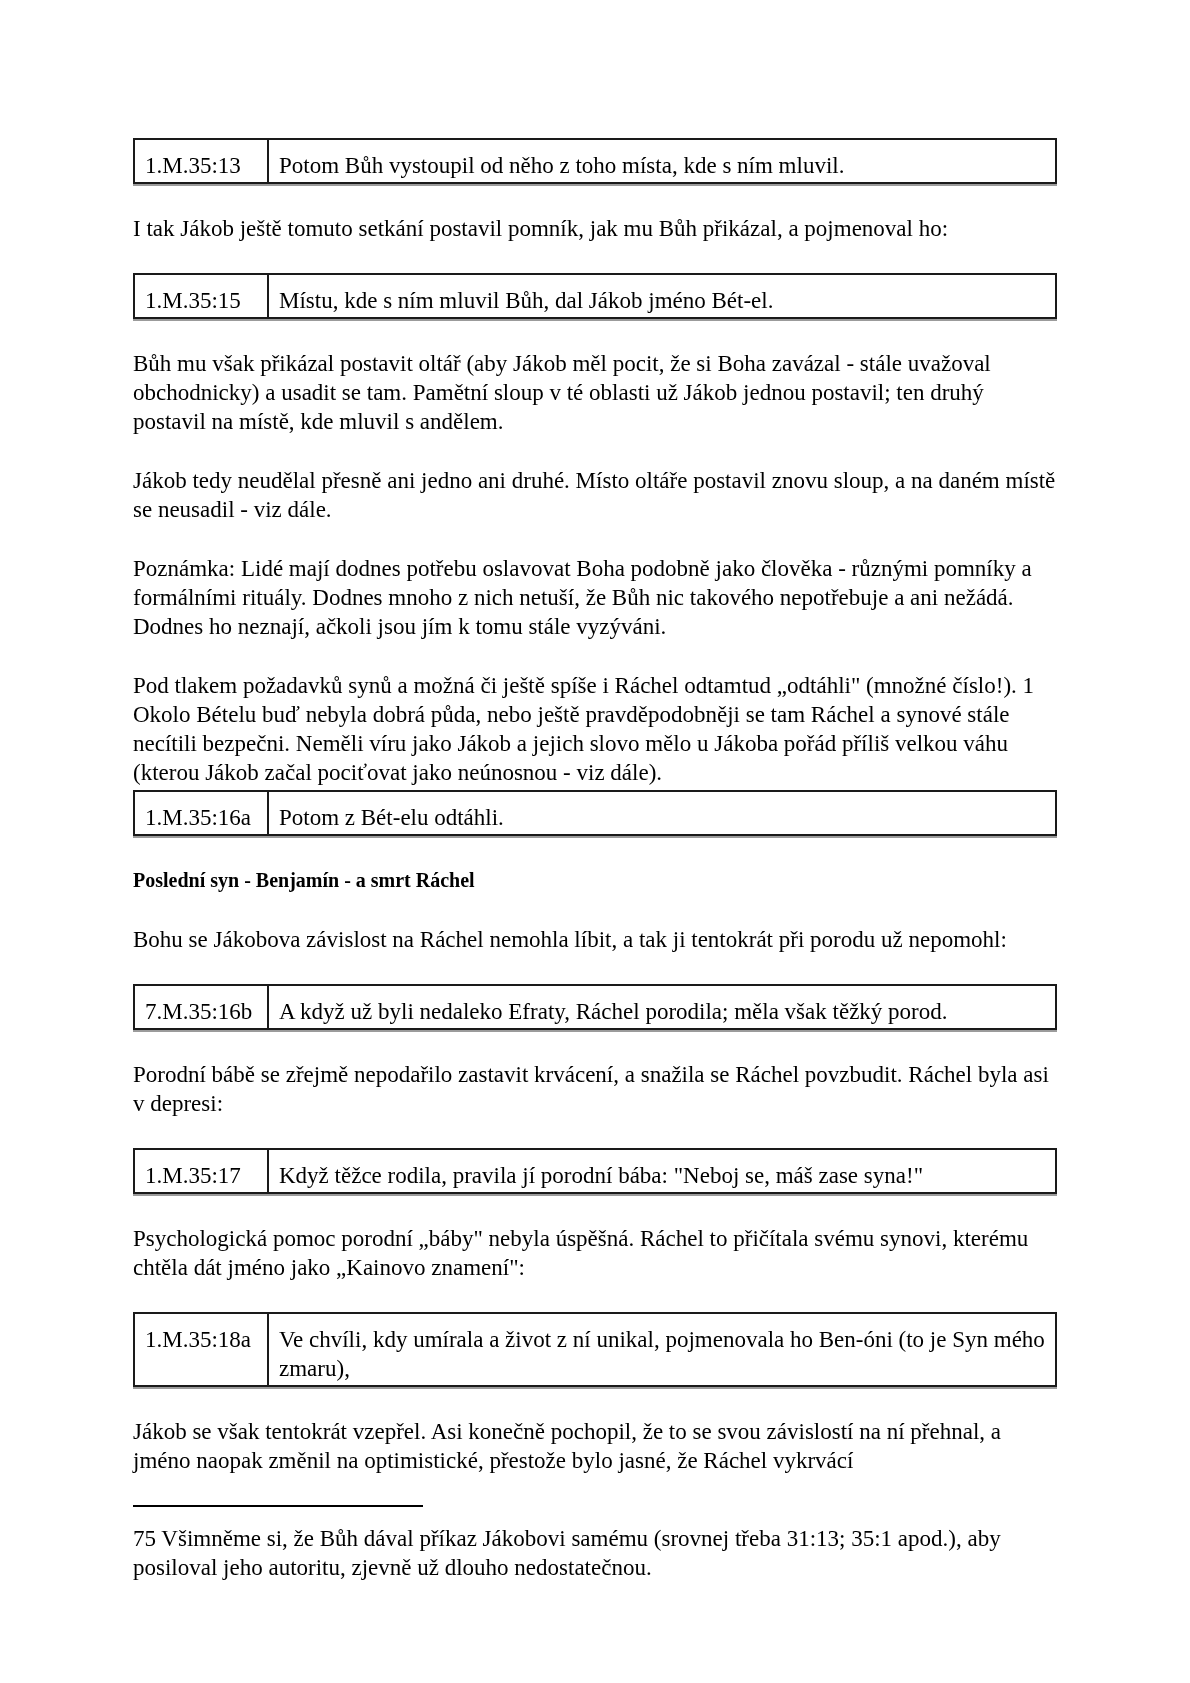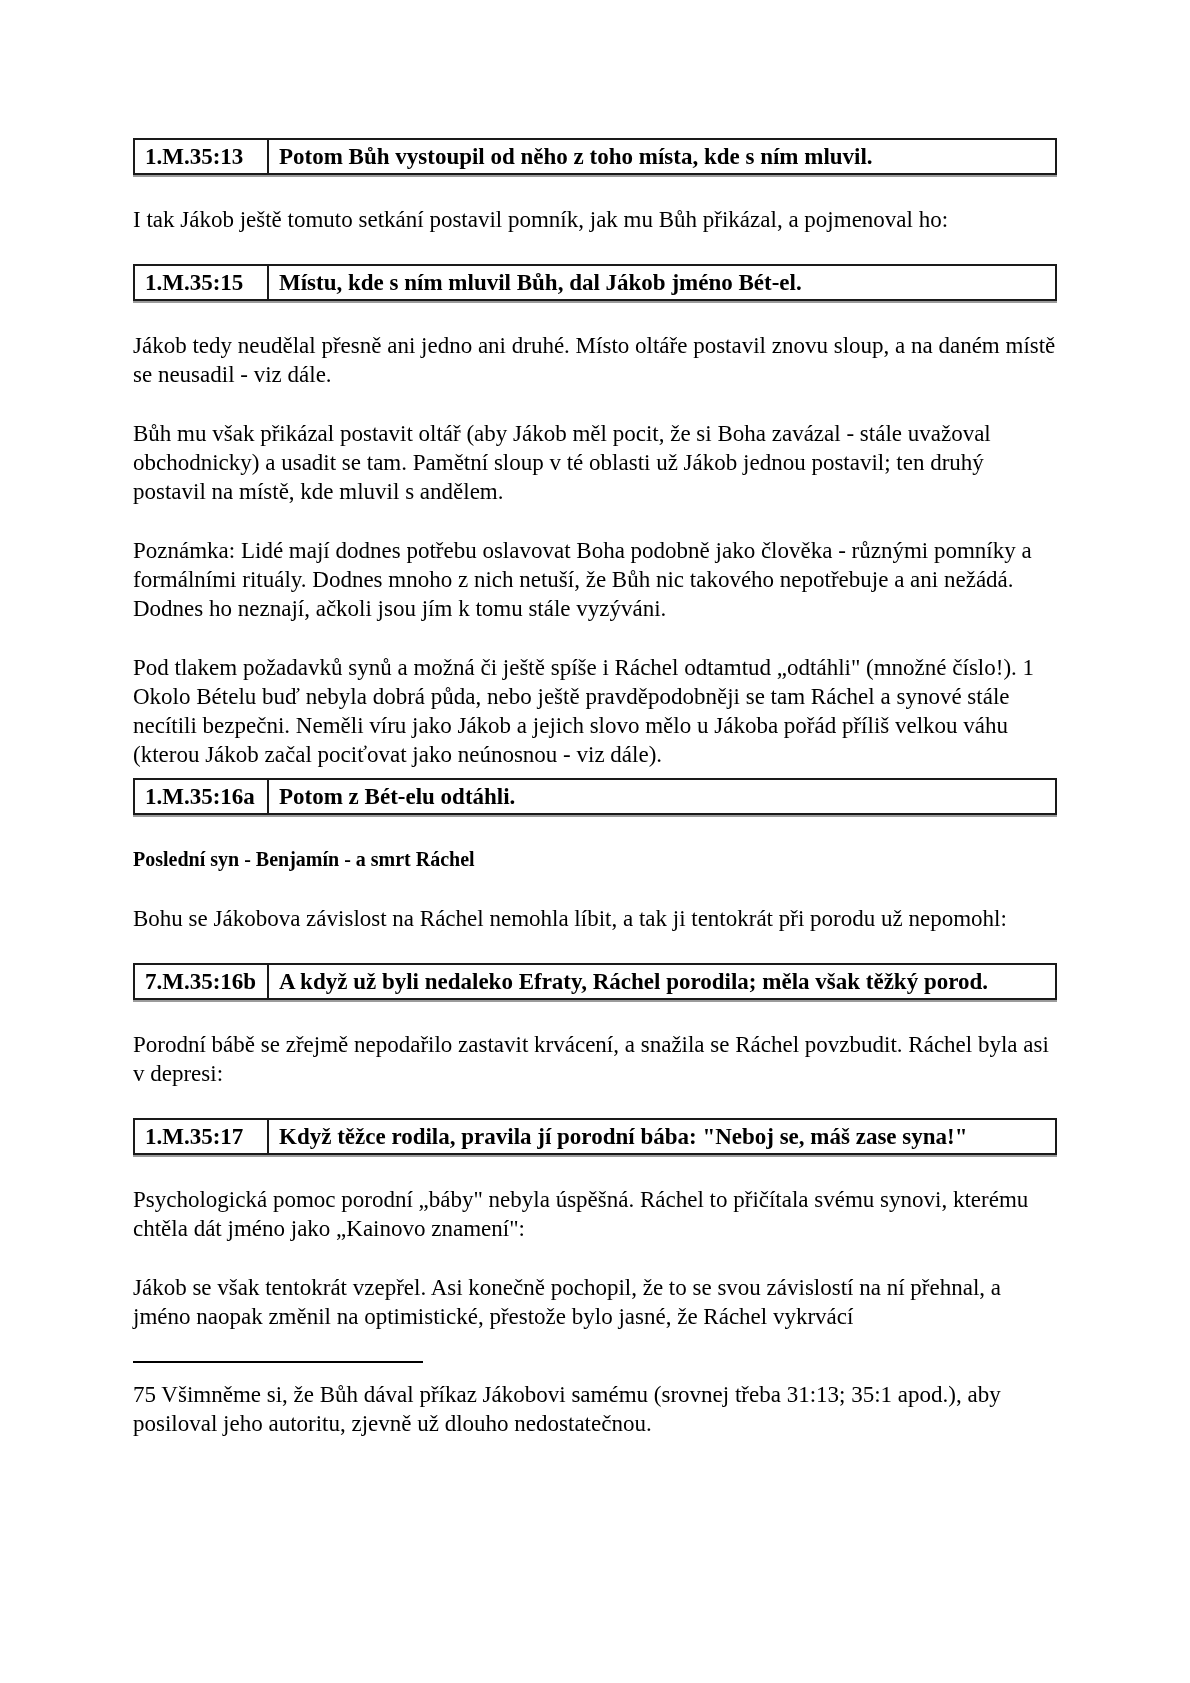--- a/index.html
+++ b/index.html
@@ -10,39 +10,38 @@
     box-sizing: border-box;
     padding: 138px 133px 0 133px;
     background: #ffffff;
     color: #000000;
     font-family: "Liberation Serif", "DejaVu Serif", serif;
     font-size: 23px;
     line-height: 29px;
     overflow: hidden;
   }
   .para { margin: 0 0 30px 0; }
-  .para.tight { margin-bottom: 9px; }
+  .para.tight { margin-bottom: 3px; }
   .section-heading {
     font-size: 20px;
     font-weight: bold;
     margin: 0 0 30px 0;
     line-height: 29px;
   }
   table.verse-table {
     width: 100%;
     border-collapse: collapse;
     border: 2px solid #1a1a1a;
     margin: 0 0 30px 0;
     box-shadow: 0 2px 0 #9b9b9b;
   }
   table.verse-table td {
     border: 2px solid #1a1a1a;
-    padding: 2px 10px 2px 10px;
+    padding: 11px 10px 2px 10px;
     vertical-align: top;
-    font-weight: bold;
   }
   td.ref-cell { width: 112px; white-space: nowrap; }
   .footnote-separator {
     width: 290px;
     height: 0;
     border-top: 2px solid #000000;
     margin: 17px 0 17px 0;
   }
   .footnote { margin: 0; }
 </style>
@@ -61,22 +60,22 @@
       </table>
       <p class="para">I tak Jákob ještě tomuto setkání postavil pomník, jak mu Bůh přikázal, a pojmenoval ho:</p>
       <table class="verse-table">
         <tbody>
           <tr>
             <td class="ref-cell">1.M.35:15</td>
             <td class="text-cell">Místu, kde s ním mluvil Bůh, dal Jákob jméno Bét-el.</td>
           </tr>
         </tbody>
       </table>
+      <p class="para">Bůh mu však přikázal postavit oltář (aby Jákob měl pocit, že si Boha zavázal - stále uvažoval obchodnicky) a usadit se tam. Pamětní sloup v té oblasti už Jákob jednou postavil; ten druhý postavil na místě, kde mluvil s andělem.</p>
       <p class="para">Jákob tedy neudělal přesně ani jedno ani druhé. Místo oltáře postavil znovu sloup, a na daném místě se neusadil - viz dále.</p>
-      <p class="para">Bůh mu však přikázal postavit oltář (aby Jákob měl pocit, že si Boha zavázal - stále uvažoval obchodnicky) a usadit se tam. Pamětní sloup v té oblasti už Jákob jednou postavil; ten druhý postavil na místě, kde mluvil s andělem.</p>
       <p class="para">Poznámka: Lidé mají dodnes potřebu oslavovat Boha podobně jako člověka - různými pomníky a formálními rituály. Dodnes mnoho z nich netuší, že Bůh nic takového nepotřebuje a ani nežádá. Dodnes ho neznají, ačkoli jsou jím k tomu stále vyzýváni.</p>
       <p class="para tight">Pod tlakem požadavků synů a možná či ještě spíše i Ráchel odtamtud „odtáhli" (množné číslo!). 1 Okolo Bételu buď nebyla dobrá půda, nebo ještě pravděpodobněji se tam Ráchel a synové stále necítili bezpečni. Neměli víru jako Jákob a jejich slovo mělo u Jákoba pořád příliš velkou váhu (kterou Jákob začal pociťovat jako neúnosnou - viz dále).</p>
       <table class="verse-table">
         <tbody>
           <tr>
             <td class="ref-cell">1.M.35:16a</td>
             <td class="text-cell">Potom z Bét-elu odtáhli.</td>
           </tr>
         </tbody>
       </table>
@@ -93,17 +92,25 @@
       <p class="para">Porodní bábě se zřejmě nepodařilo zastavit krvácení, a snažila se Ráchel povzbudit. Ráchel byla asi v depresi:</p>
       <table class="verse-table">
         <tbody>
           <tr>
             <td class="ref-cell">1.M.35:17</td>
             <td class="text-cell">Když těžce rodila, pravila jí porodní bába: "Neboj se, máš zase syna!"</td>
           </tr>
         </tbody>
       </table>
       <p class="para">Psychologická pomoc porodní „báby" nebyla úspěšná. Ráchel to přičítala svému synovi, kterému chtěla dát jméno jako „Kainovo znamení":</p>
+      <table class="verse-table">
+        <tbody>
+          <tr>
+            <td class="ref-cell">1.M.35:18a</td>
+            <td class="text-cell">Ve chvíli, kdy umírala a život z ní unikal, pojmenovala ho Ben-óni (to je Syn mého zmaru),</td>
+          </tr>
+        </tbody>
+      </table>
       <p class="para">Jákob se však tentokrát vzepřel. Asi konečně pochopil, že to se svou závislostí na ní přehnal, a jméno naopak změnil na optimistické, přestože bylo jasné, že Ráchel vykrvácí</p>
       <div class="footnote-separator"></div>
       <p class="footnote">75 Všimněme si, že Bůh dával příkaz Jákobovi samému (srovnej třeba 31:13; 35:1 apod.), aby posiloval jeho autoritu, zjevně už dlouho nedostatečnou.</p>
     </div>
 </div>
 
 </body></html>

